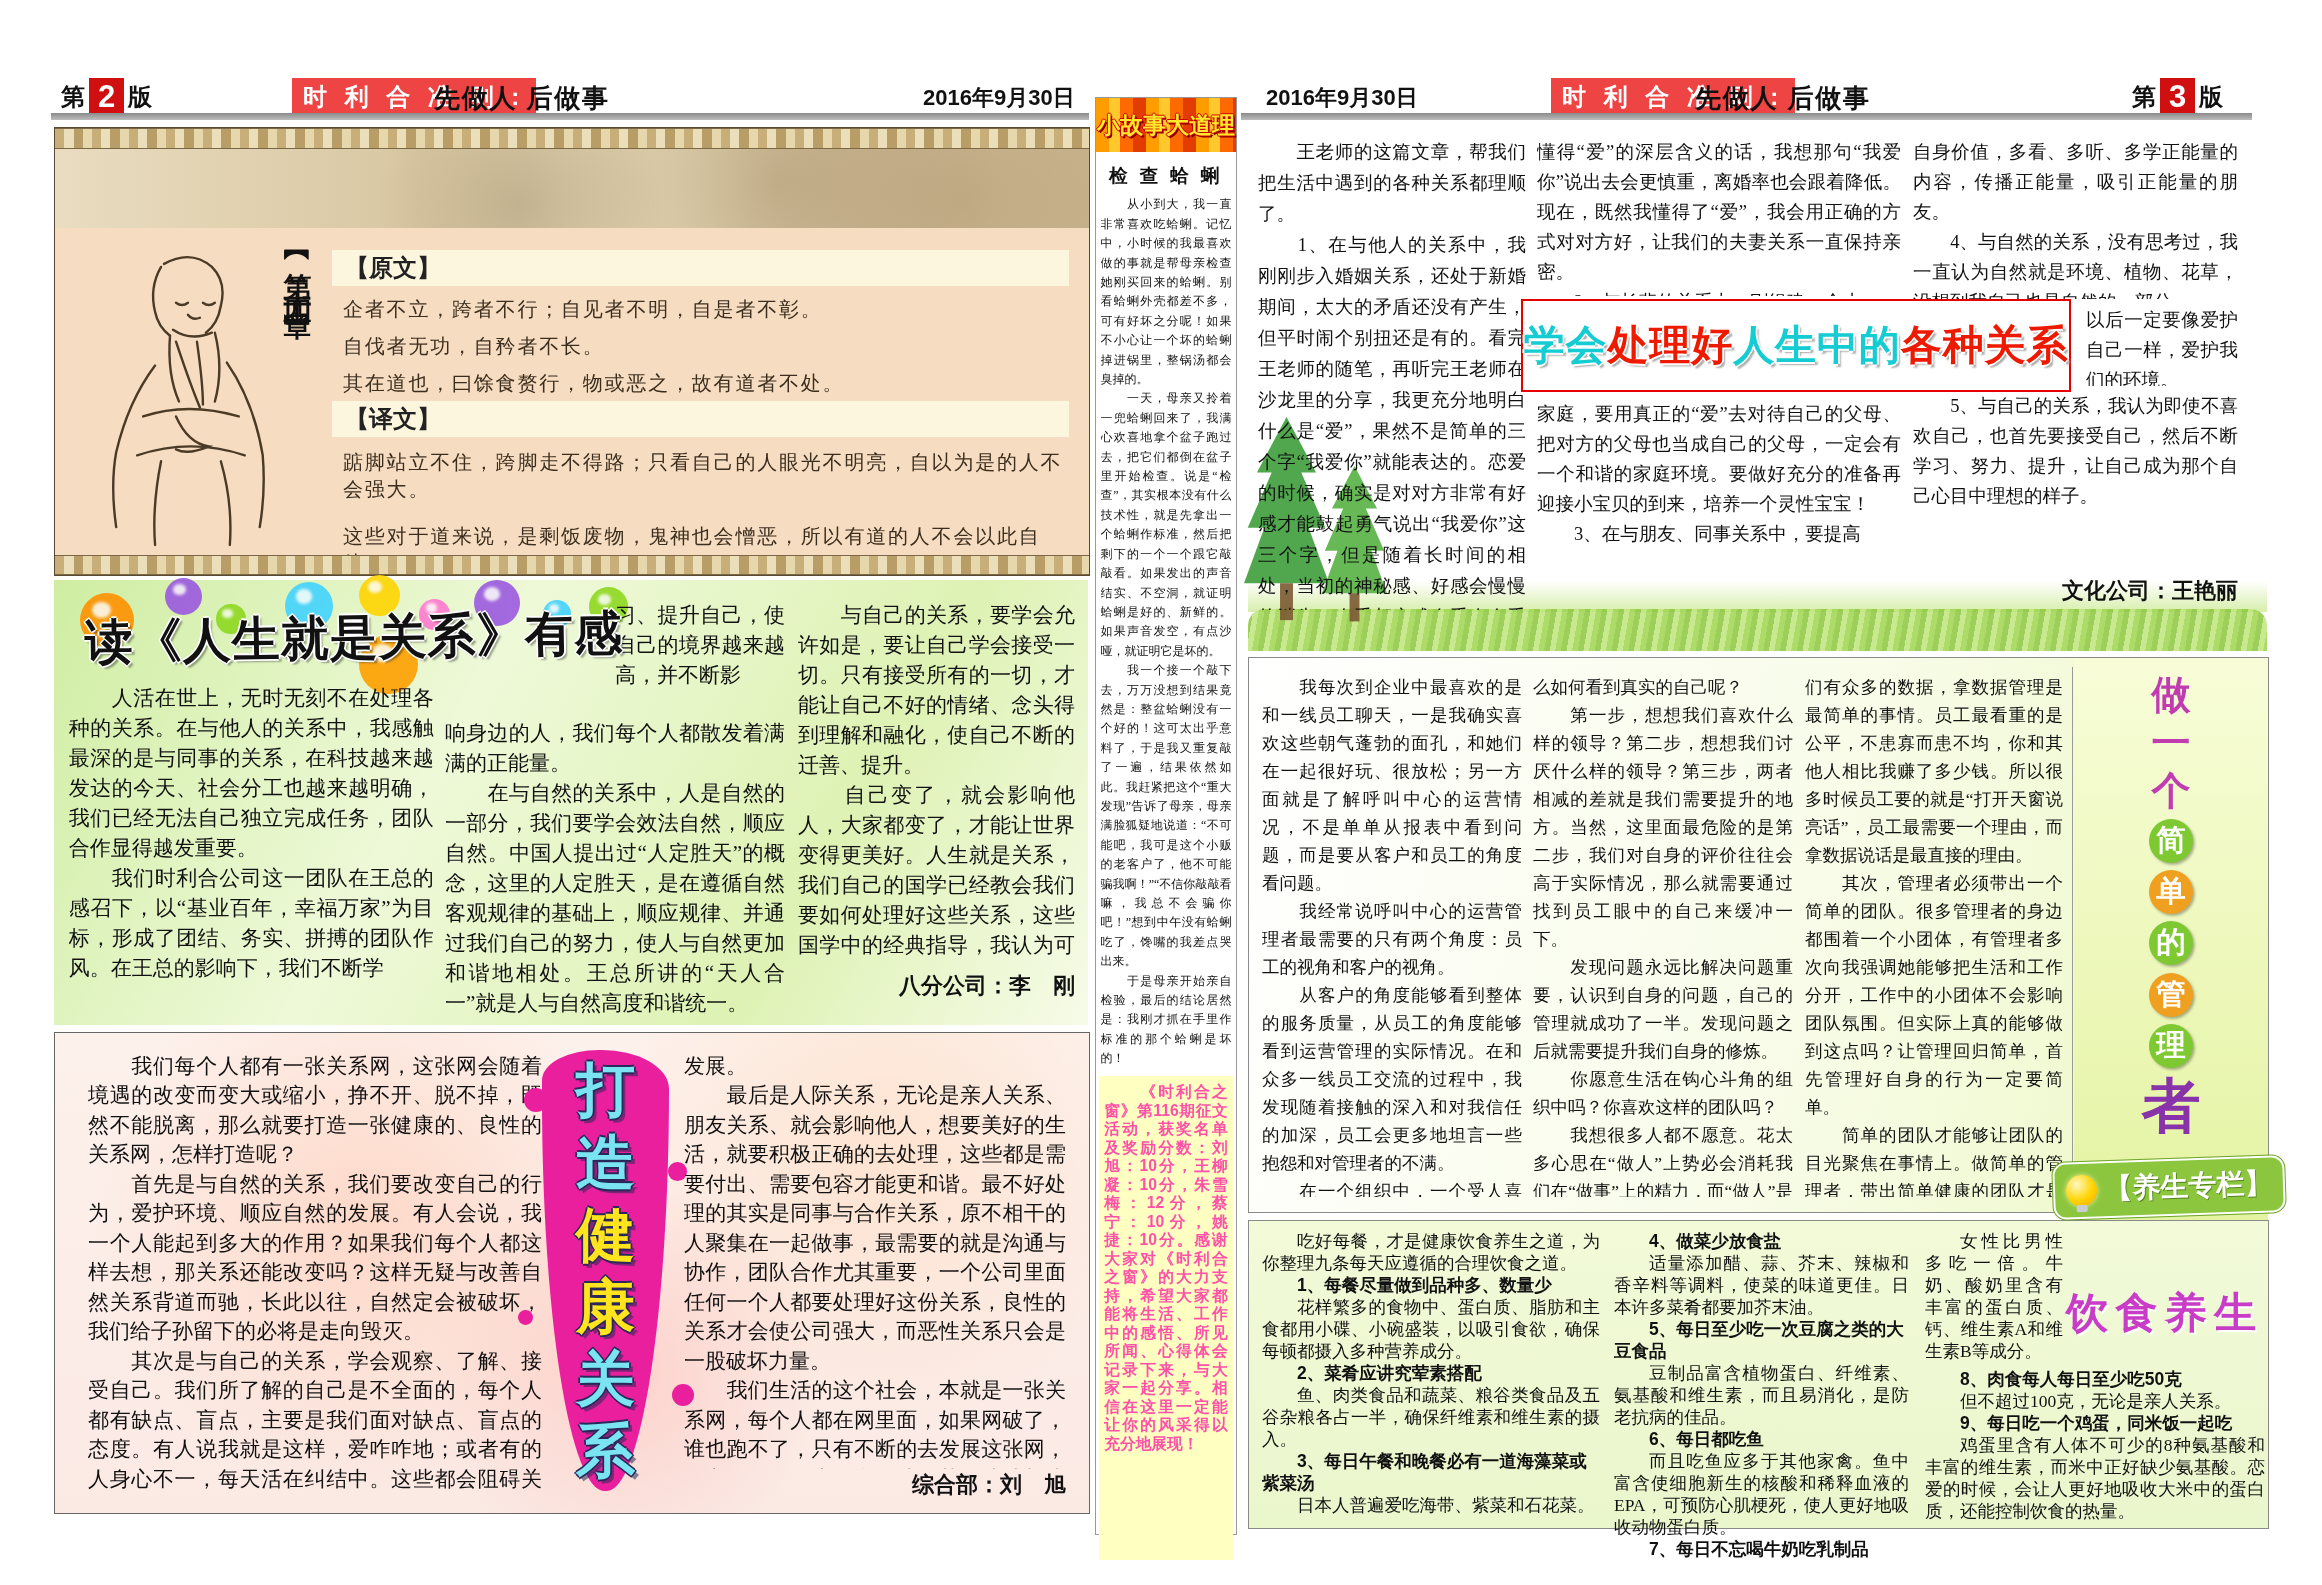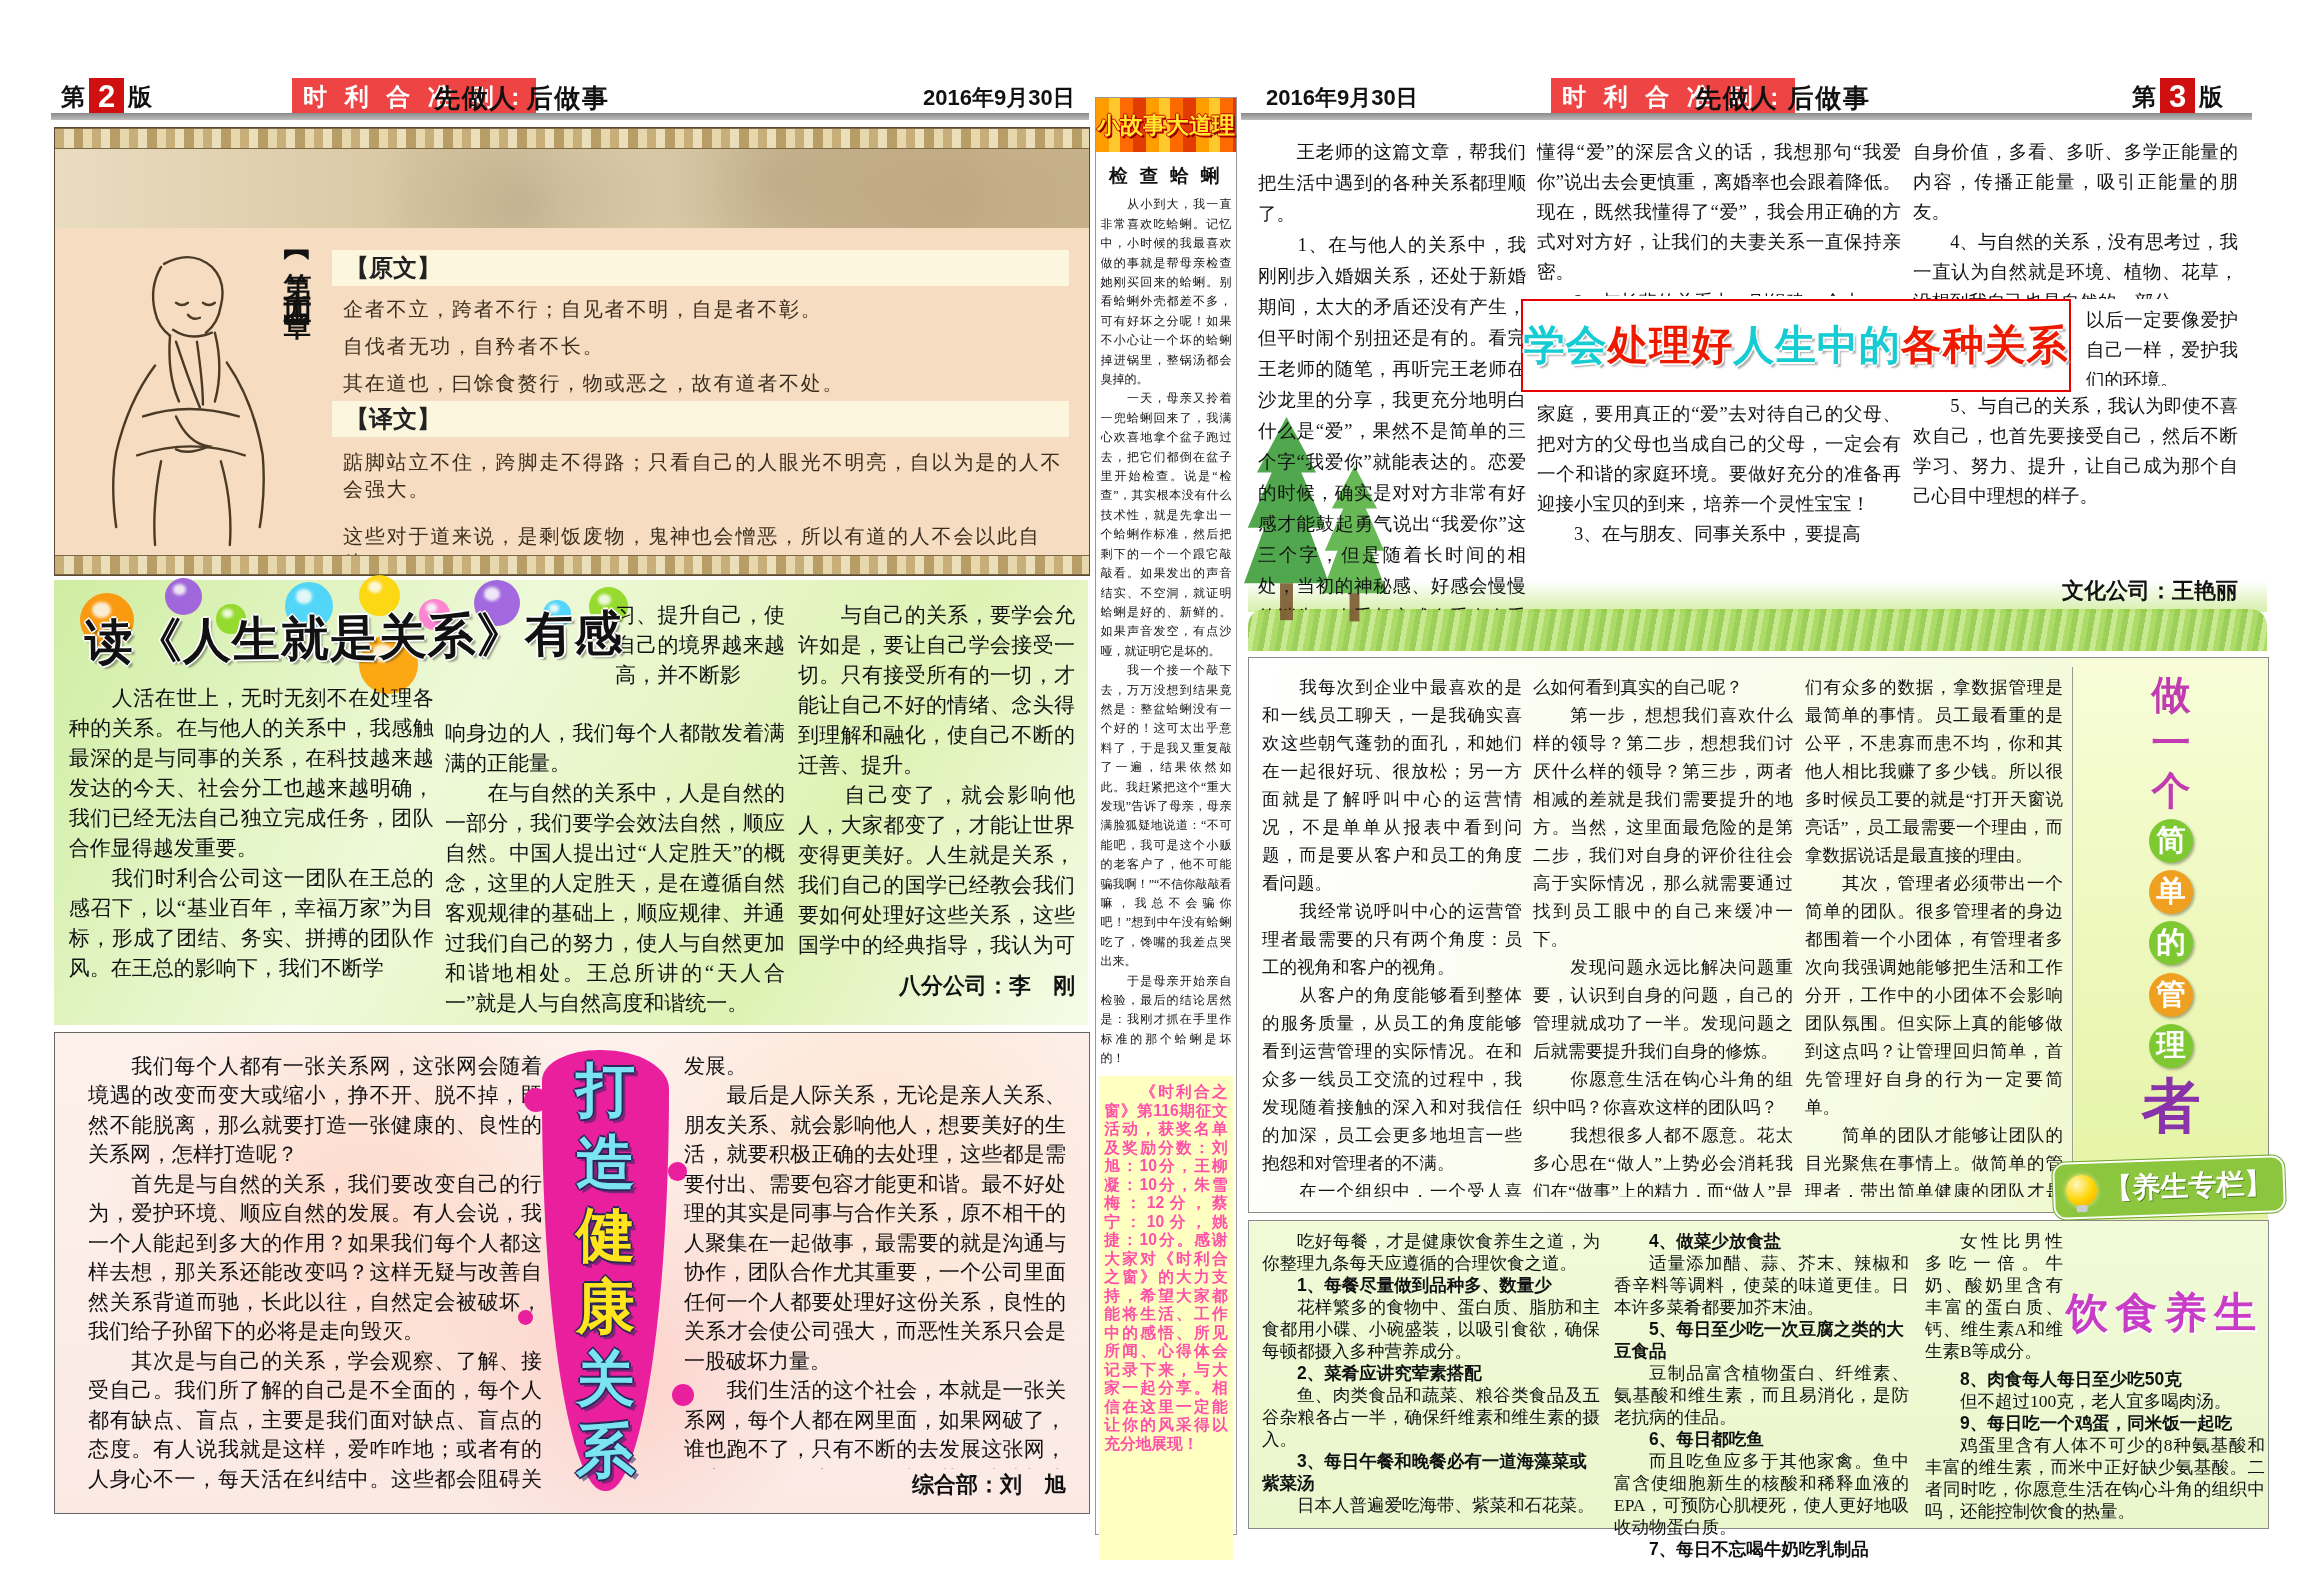--- a/index.html
+++ b/index.html
@@ -315,23 +315,23 @@
       <div class="diet-p">适量添加醋、蒜、芥末、辣椒和香辛料等调料，使菜的味道更佳。日本许多菜肴都要加芥末油。</div>
       <div class="diet-h">5、每日至少吃一次豆腐之类的大豆食品</div>
       <div class="diet-p">豆制品富含植物蛋白、纤维素、氨基酸和维生素，而且易消化，是防老抗病的佳品。</div>
       <div class="diet-h">6、每日都吃鱼</div>
       <div class="diet-p">而且吃鱼应多于其他家禽。鱼中富含使细胞新生的核酸和稀释血液的EPA，可预防心肌梗死，使人更好地吸收动物蛋白质。</div>
       <div class="diet-h">7、每日不忘喝牛奶吃乳制品</div>
     </div>
     <div class="abs" style="left:676px;top:9.2px;width:340px;">
       <div class="diet-p" style="width:138px;text-indent:2em;">女性比男性多吃一倍。牛奶、酸奶里含有丰富的蛋白质、钙、维生素A和维生素B等成分。</div>
       <div class="diet-h" style="margin-top:5.5px;">8、肉食每人每日至少吃50克</div>
-      <div class="diet-p">但不超过100克，老人宜多喝肉汤。</div>
+      <div class="diet-p">但不超过100克，无论是亲人关系。</div>
       <div class="diet-h">9、每日吃一个鸡蛋，同米饭一起吃</div>
-      <div class="diet-p">鸡蛋里含有人体不可少的8种氨基酸和丰富的维生素，而米中正好缺少氨基酸。二者同时吃，你愿意生活在钩心斗角的组织中吗，还能控制饮食的热量。</div>
+      <div class="diet-p">鸡蛋里含有人体不可少的8种氨基酸和丰富的维生素，而米中正好缺少氨基酸。恋爱的时候，会让人更好地吸收大米中的蛋白质，还能控制饮食的热量。</div>
     </div>
   </div>
   <div id="badge" class="abs" style="left:2053px;top:1159px;">
     <span id="bulb"></span>
     <span>【养生专栏】</span>
   </div>
   <div id="diet-title" class="abs" style="left:2066px;top:1285px;">饮食养生</div>
 
 </div>
 

